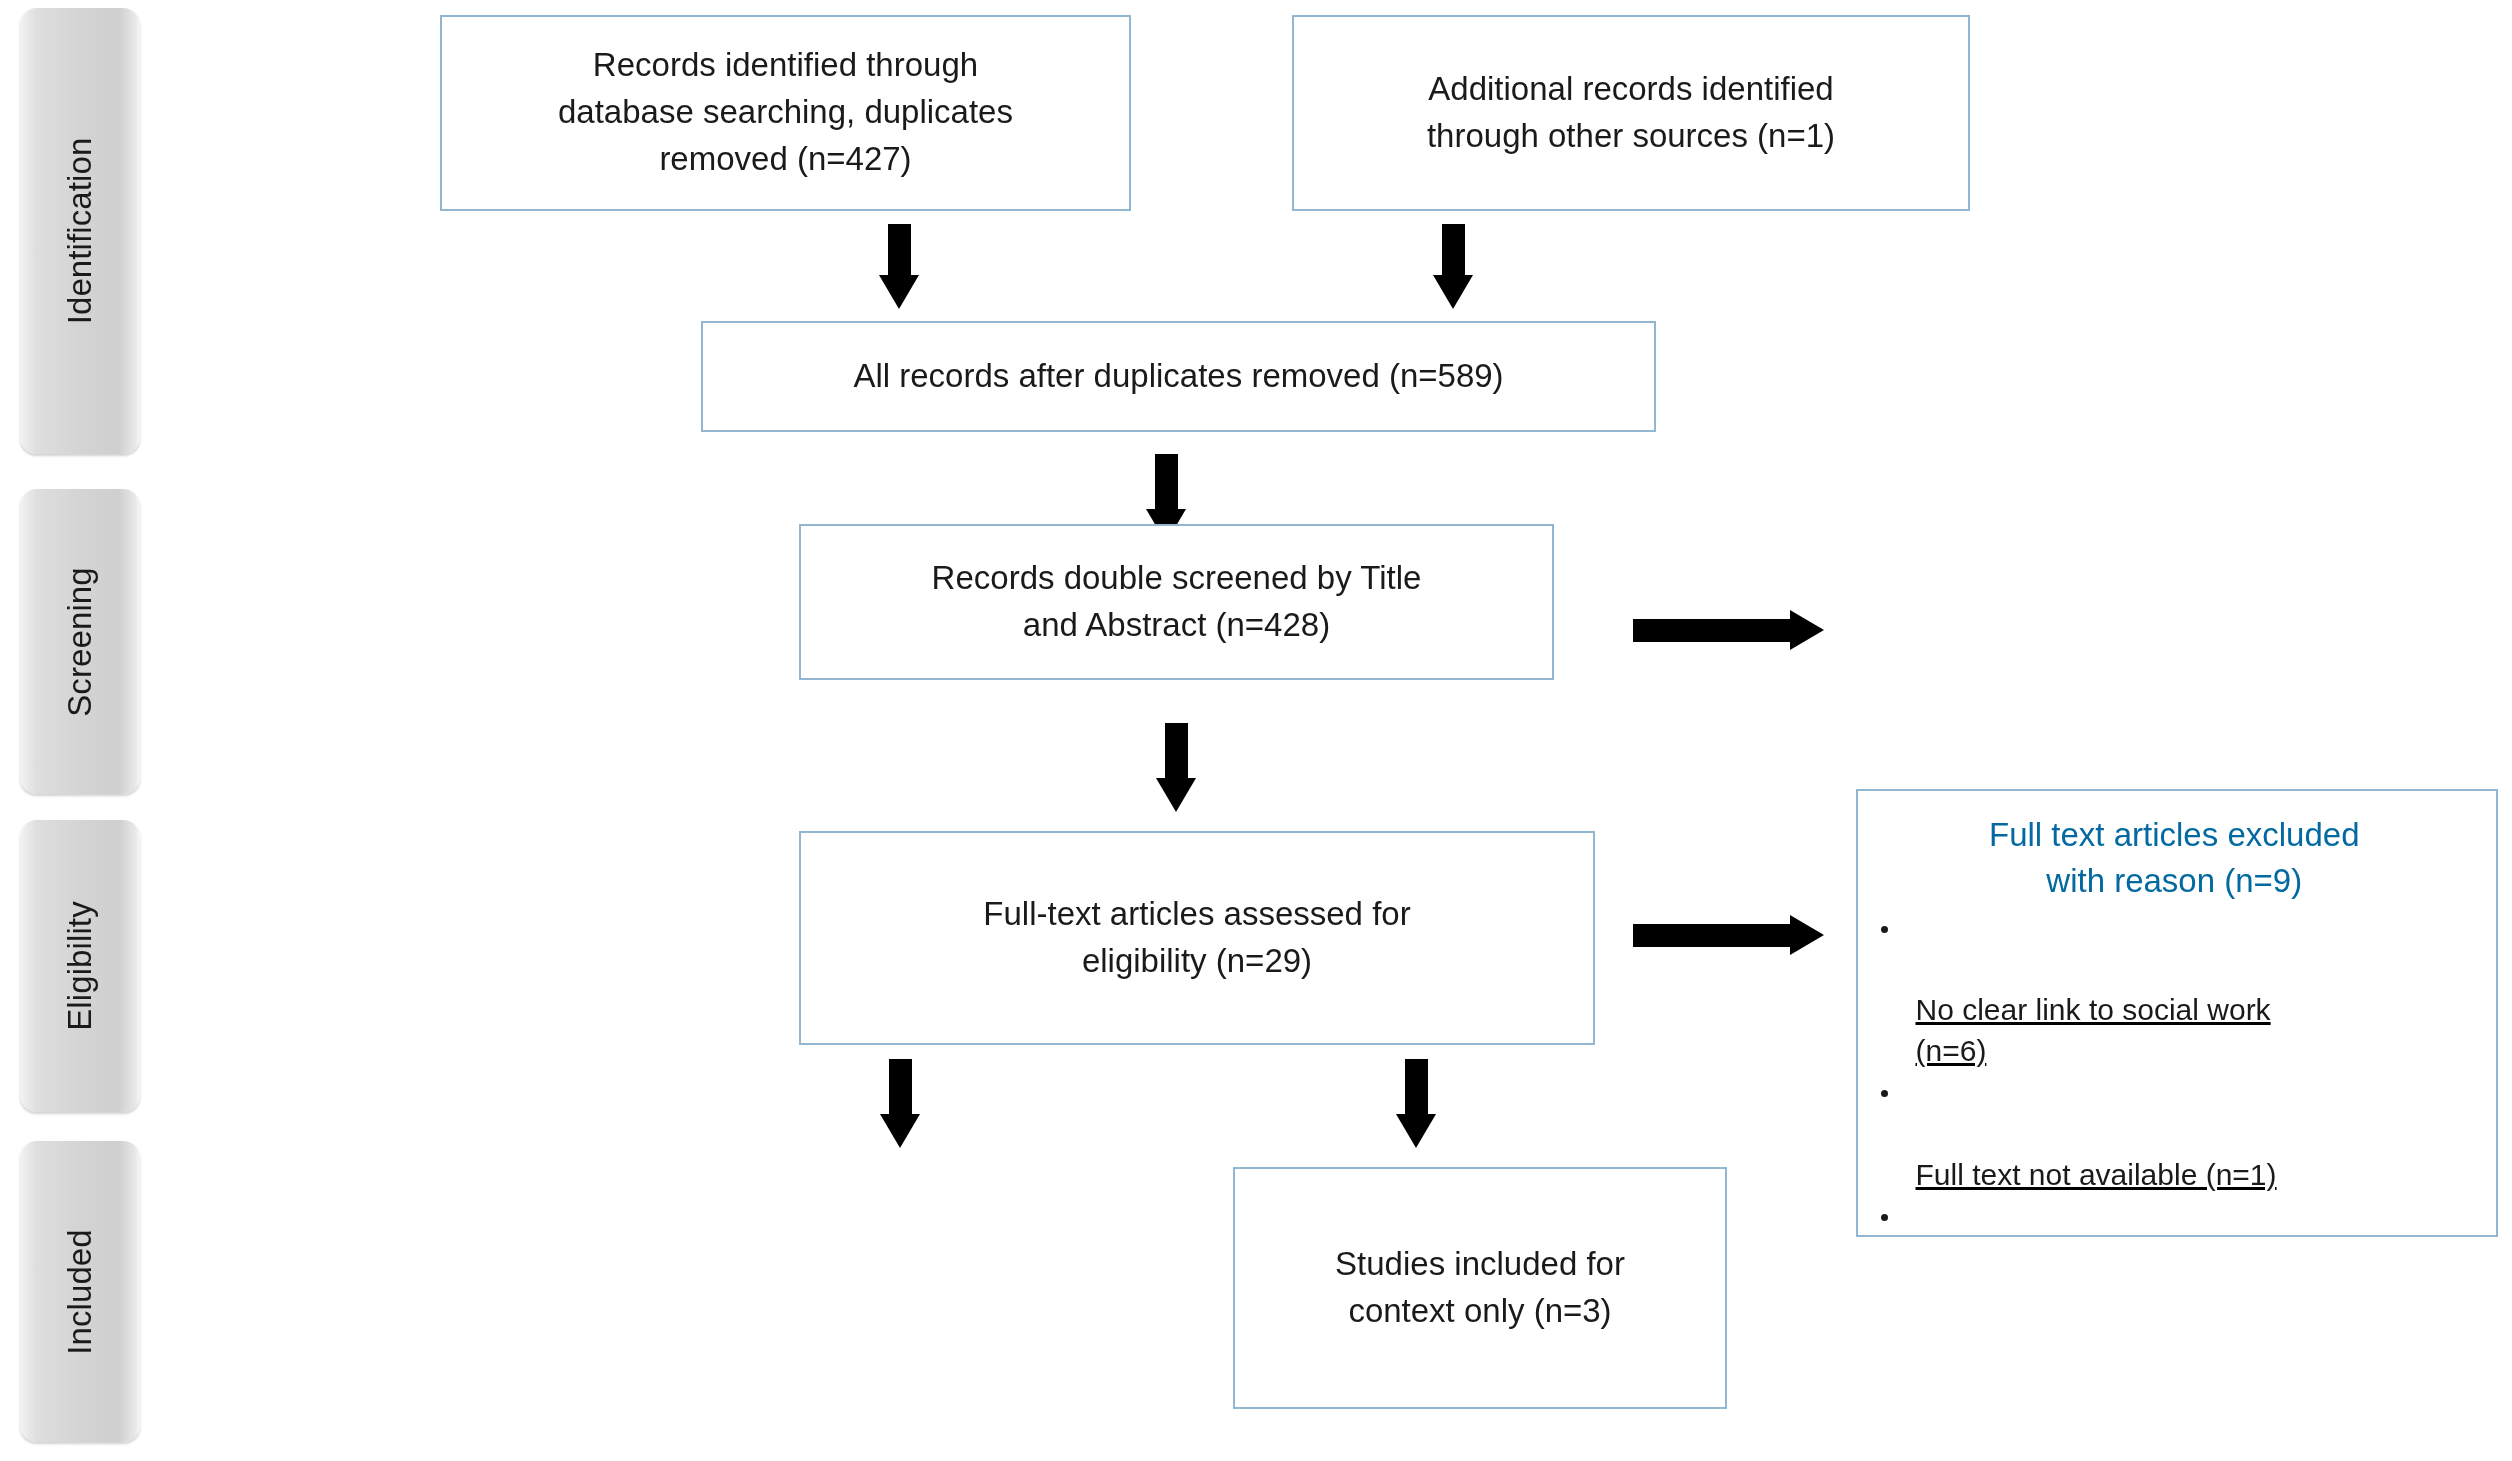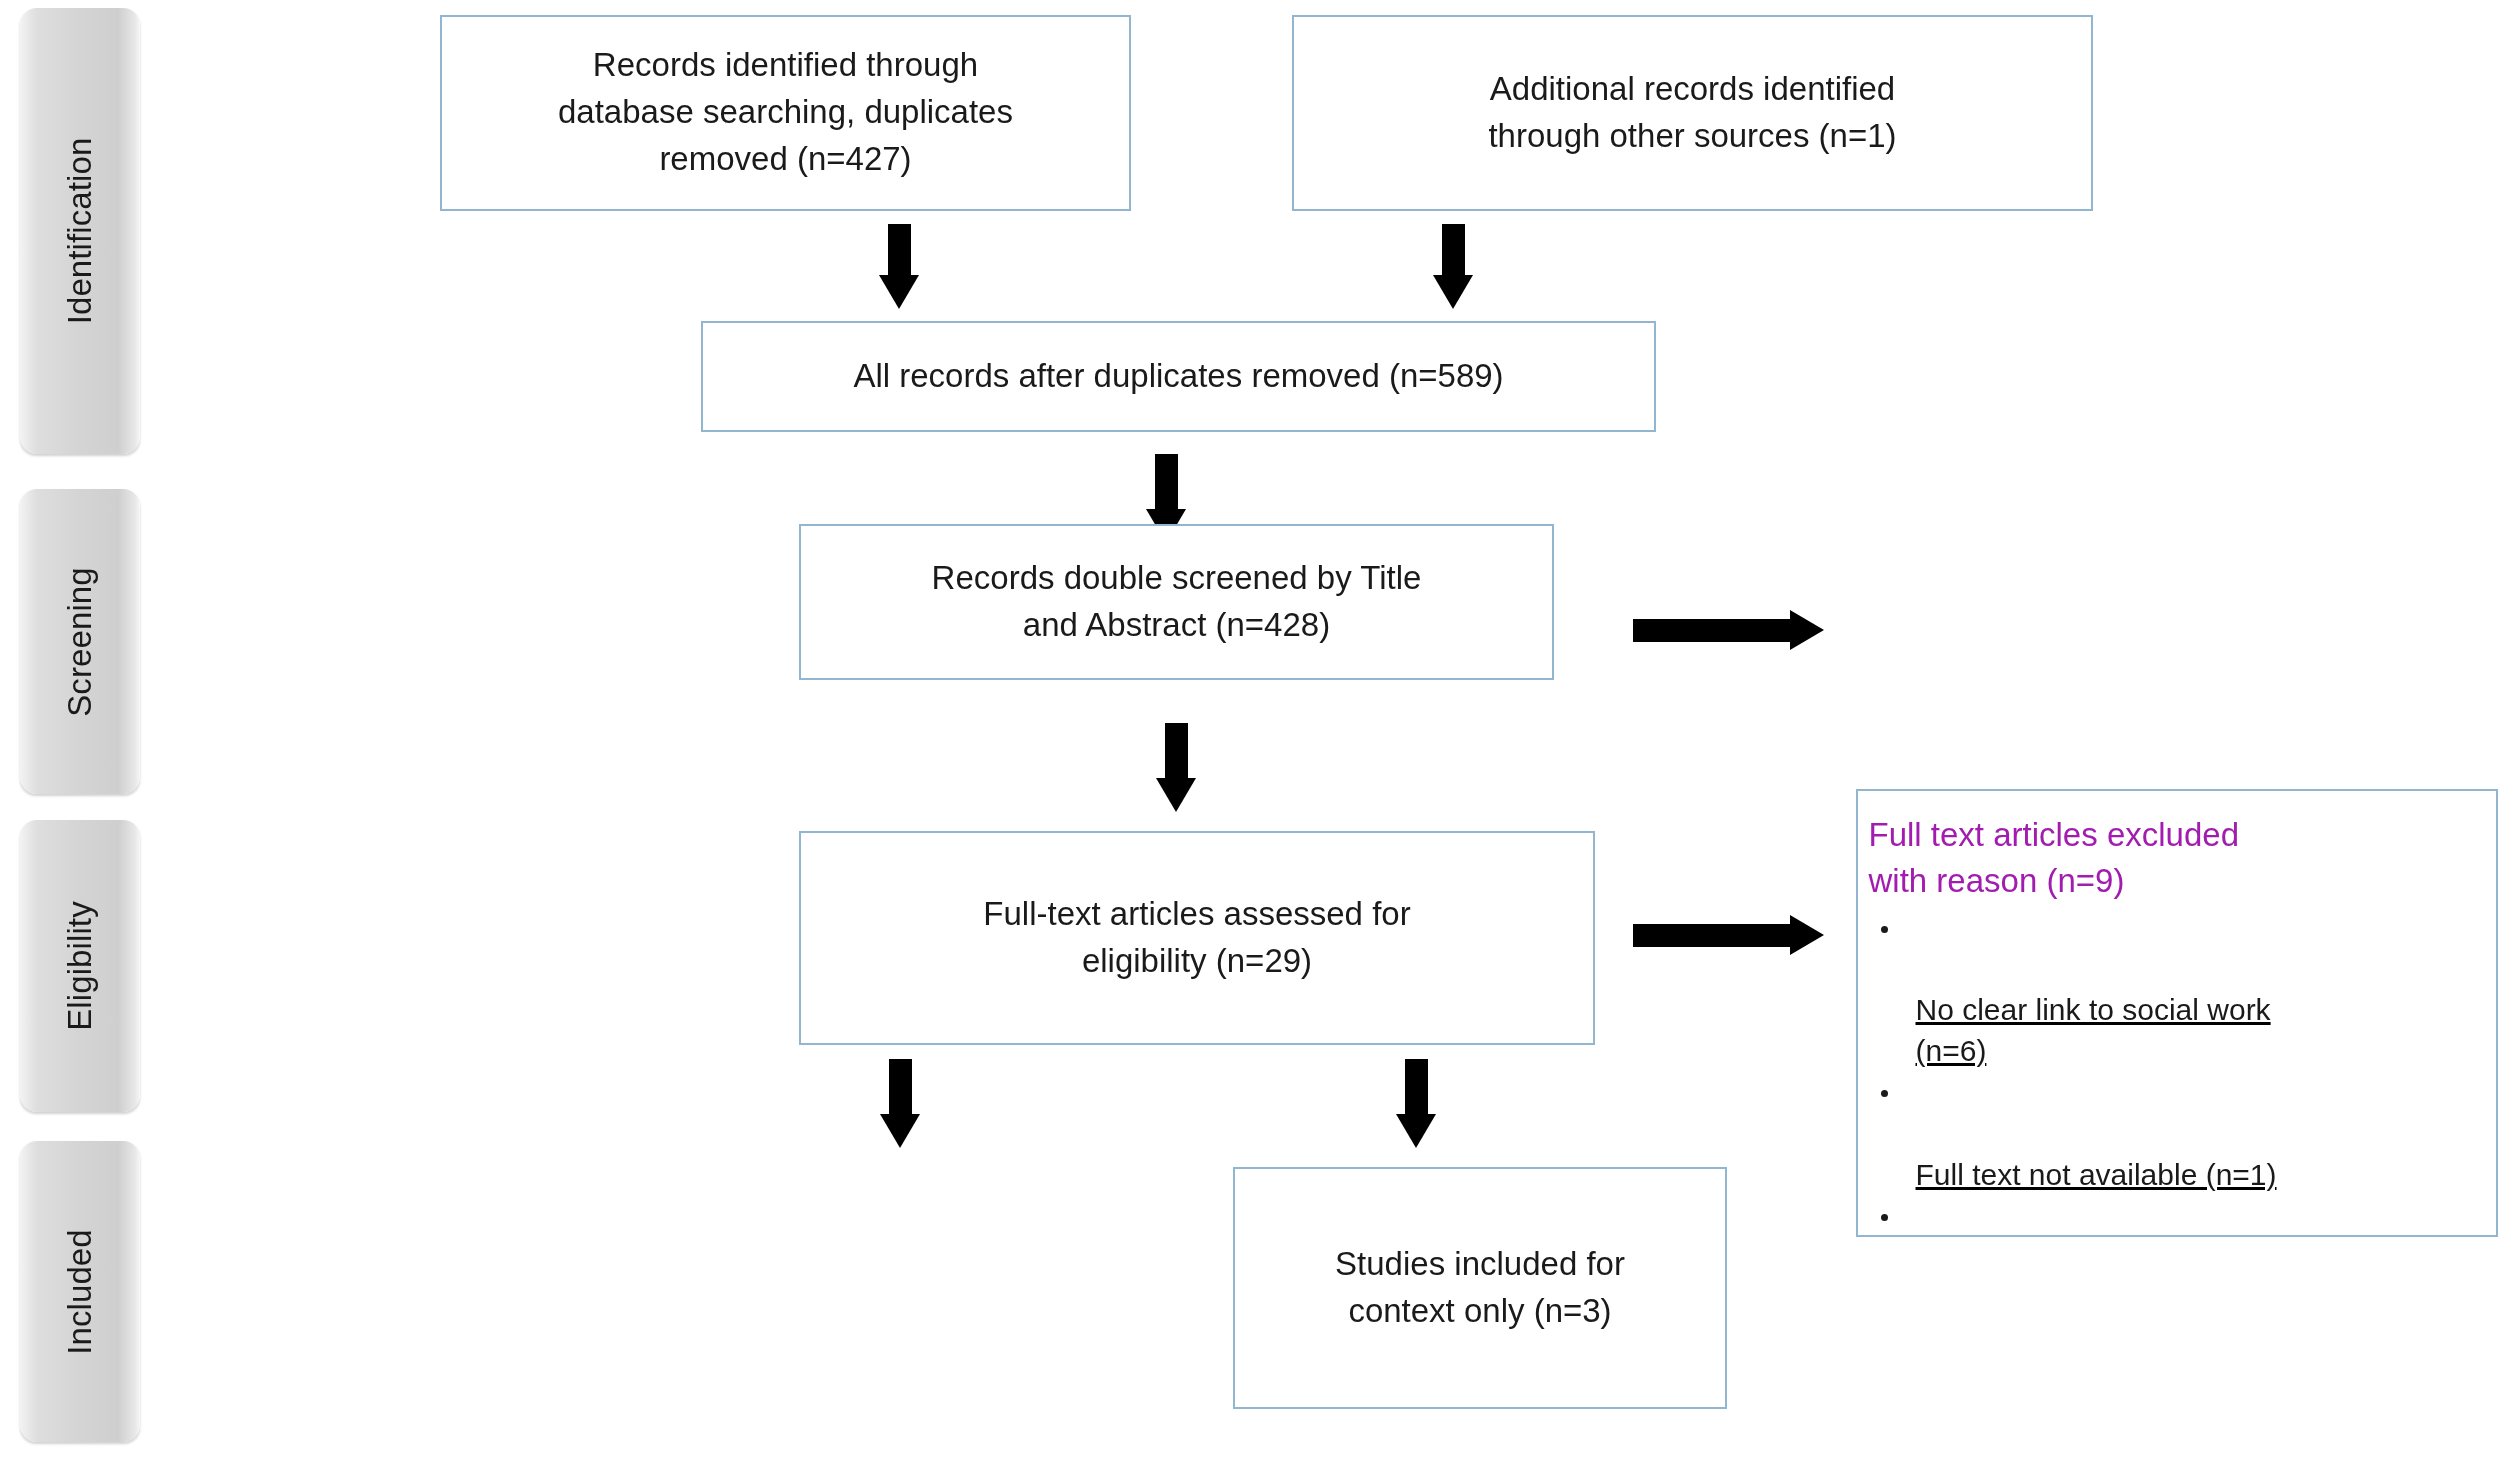--- a/index.html
+++ b/index.html
@@ -68,23 +68,24 @@
     position: absolute;
     box-sizing: border-box;
     border: 2.6px solid #92b6d0;
     background: #ffffff;
     padding: 12px 16px 12px 10.5px;
     display: flex;
     flex-direction: column;
     justify-content: flex-start;
   }
   .exclusion-title {
+    text-align: center;
     font-size: 33px;
     line-height: 1.40;
-    color: #a21caf;
+    color: #0369a1;
     white-space: pre-line;
     margin: 9.2px 0 4px 0;
   }
   .exclusion-list {
     list-style: none;
     margin: 0;
     padding: 0;
     text-decoration: underline;
   }
   .exclusion-list li {
@@ -169,21 +170,21 @@
   <div class="stage-tab" style="top:1141px; height:301px;">
     <span class="stage-label">Included</span>
   </div>
 
   <div class="flow-box" style="left:440px; top:14.5px; width:691px; height:196px;">
     <span class="box-text">Records identified through
 database searching, duplicates
 removed (n=427)</span>
   </div>
 
-  <div class="flow-box" style="left:1292px; top:14.5px; width:801px; height:196px;">
+  <div class="flow-box" style="left:1292px; top:14.5px; width:678px; height:196px;">
     <span class="box-text">Additional records identified
 through other sources (n=1)</span>
   </div>
 
   <div class="arrow-down" style="left:879px; top:224px; height:86px;">
     <div class="shaft" style="height:51px;"></div>
     <div class="head" style="top:51px;"></div>
   </div>
 
   <div class="arrow-down" style="left:1433px; top:224px; height:86px;">

